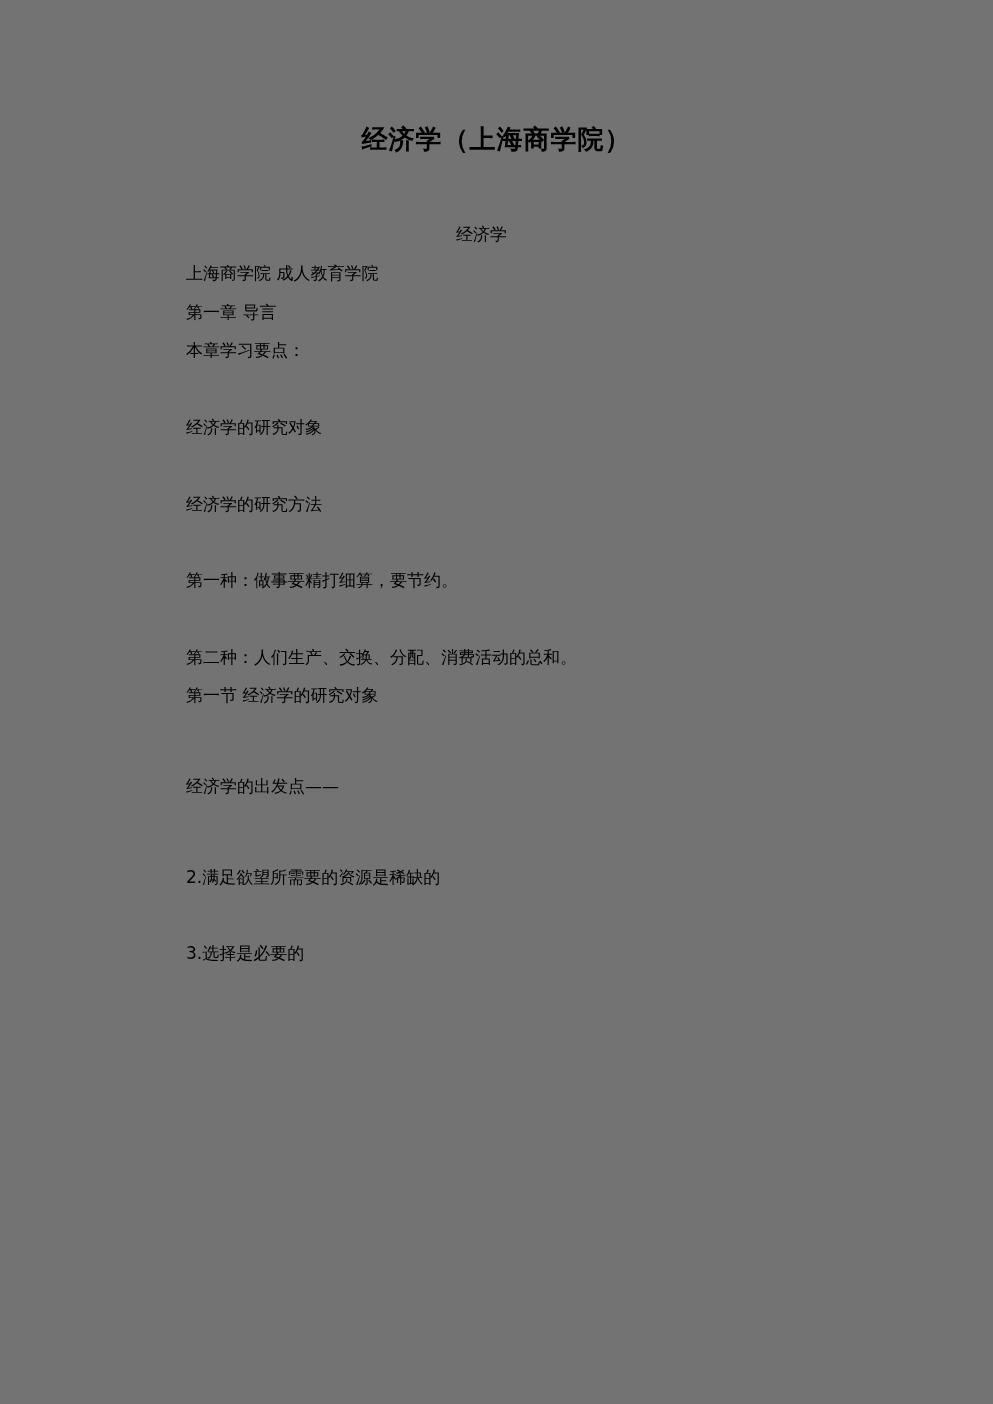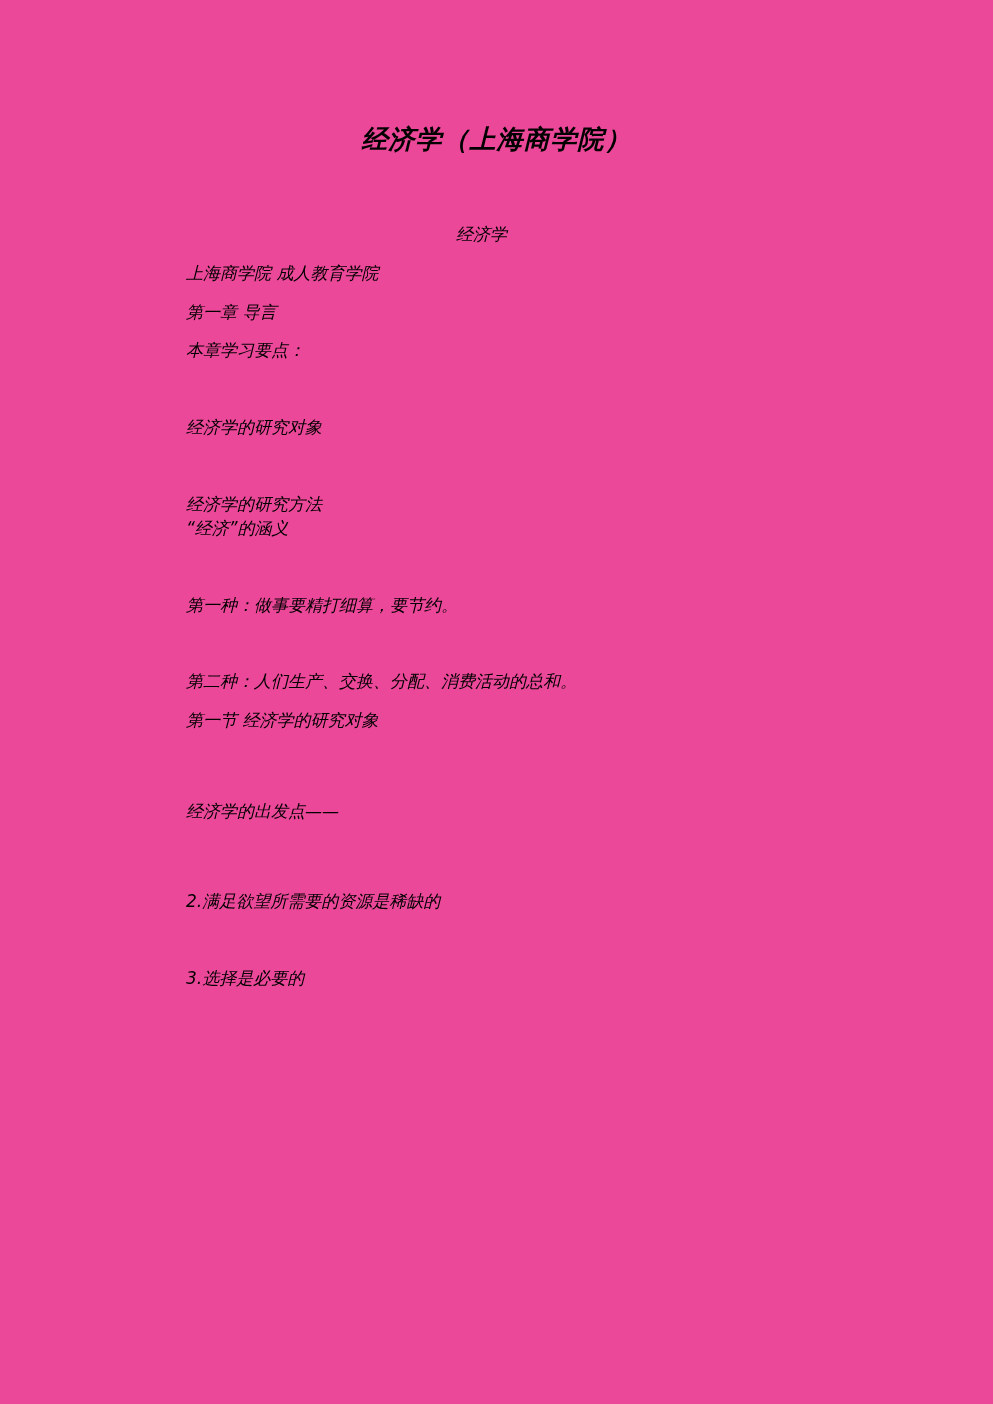--- a/index.html
+++ b/index.html
@@ -9,23 +9,22 @@
   }
   body {
     font-family: "DejaVu Sans", "Liberation Sans", sans-serif;
     color: #000000;
   }
   .page {
     position: relative;
     width: 993px;
     height: 1404px;
     margin: 0 auto;
-    background: #ec4899;
+    background: #737373;
     overflow: hidden;
-    font-style: italic;
   }
   .doc-body {
     padding: 0 186px 0 186px;
     box-sizing: border-box;
   }
   .doc-title {
     text-align: center;
     font-family: "DejaVu Serif", "Liberation Serif", serif;
     font-weight: bold;
     font-size: 26px;
@@ -74,21 +73,20 @@
     <p class="line">本章学习要点：</p>
 
     <div class="gap-lg"></div>
 
     <p class="line">经济学的研究对象</p>
 
     <div class="gap-lg"></div>
 
     <p class="line">经济学的研究方法</p>
 
-    <p class="line indent-1 tight">“经济”的涵义</p>
 
     <div class="gap-lg"></div>
 
     <p class="line">第一种：做事要精打细算，要节约。</p>
 
     <div class="gap-lg"></div>
 
     <p class="line">第二种：人们生产、交换、分配、消费活动的总和。</p>
     <div class="gap-sm"></div>
 

